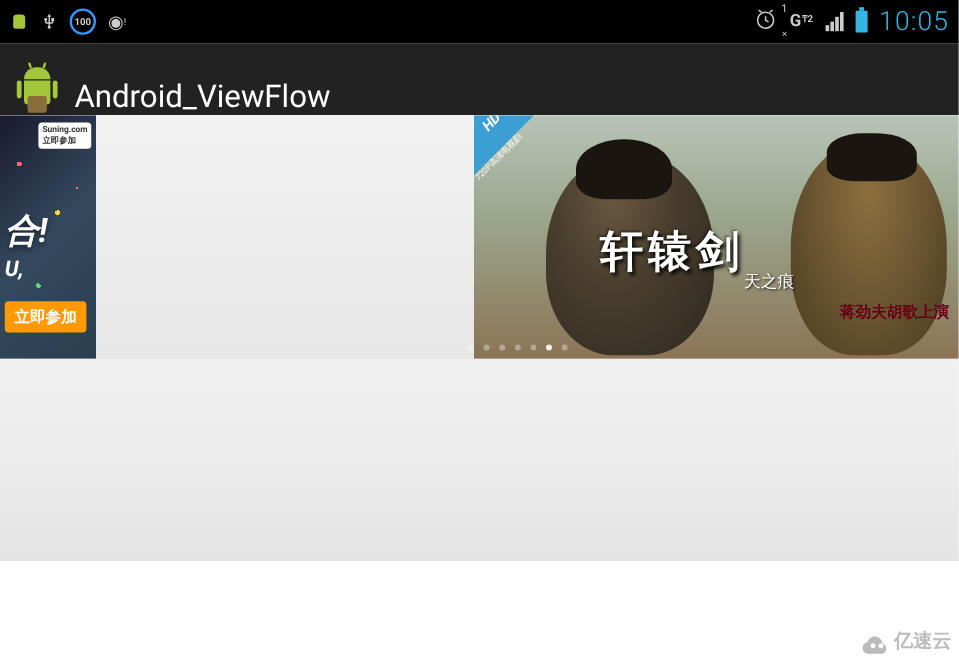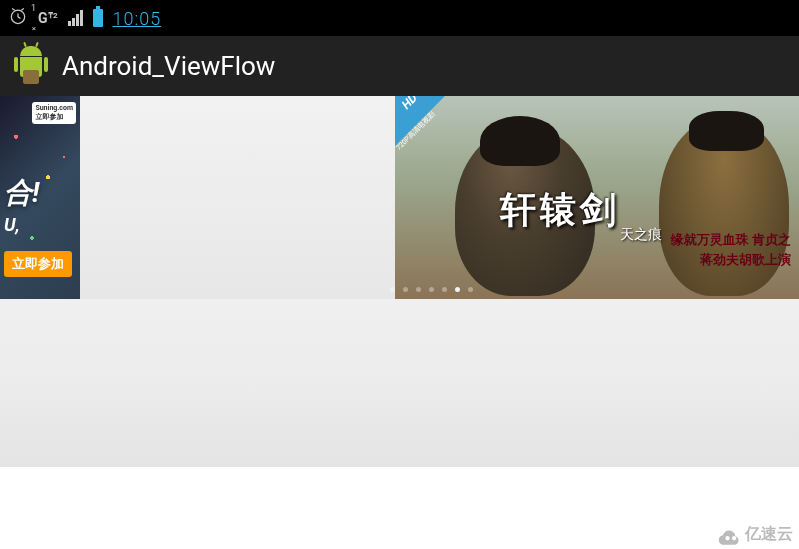--- a/index.html
+++ b/index.html
@@ -112,32 +112,31 @@
       content: '';
       position: absolute;
       top: -3px;
       left: 3px;
       width: 4px;
       height: 3px;
       background: #33b5e5;
     }
     .clock {
       color: #33b5e5;
-      font-size: 18px;
+      font-size: 22px;
       font-weight: 300;
       letter-spacing: 1px;
-      text-decoration: underline;
     }
 
     
     .title-bar {
       height: 60px;
       background: #222222;
       display: flex;
-      align-items: center;
+      align-items: flex-end;
       padding: 0 14px;
       gap: 14px;
     }
     .app-icon {
       width: 34px;
       height: 40px;
       position: relative;
     }
     .app-icon .head {
       position: absolute;
@@ -412,20 +411,32 @@
       color: #bbbbbb;
       font-size: 16px;
       font-weight: bold;
     }
     .watermark svg { width: 24px; height: 16px; fill: #bbbbbb; }
   </style>
 </head>
 <body>
 
 <div class="status-bar">
+  <div class="status-left">
+    <span class="status-icon">
+      <span class="bugdroid-small"></span>
+    </span>
+    <span class="status-icon usb-icon">
+      <svg viewBox="0 0 24 24">
+          <path d="M15 7v4h1v2h-3V5h2l-3-4-3 4h2v8H8v-2.07c.7-.37 1.2-1.1 1.2-1.93 0-1.21-.99-2.2-2.2-2.2S4.8 7.79 4.8 9c0 .83.5 1.56 1.2 1.93V13c0 1.11.89 2 2 2h3v3.05c-.71.37-1.2 1.1-1.2 1.95 0 1.22.99 2.2 2.2 2.2s2.2-.98 2.2-2.2c0-.85-.49-1.58-1.2-1.95V15h3c1.11 0 2-.89 2-2v-2h1V7h-4z"></path>
+        </svg>
+    </span>
+    <span class="badge-100">100</span>
+    <span class="status-icon disc-icon">◉<sup style="font-size:8px">!</sup></span>
+  </div>
   <div class="status-right">
     <span class="status-icon alarm-wrap">
       <span class="alarm-icon"><svg viewBox="0 0 24 24">
             <circle cx="12" cy="13" r="8"></circle>
             <path d="M12 9v4l3 2M5 3l3 2M19 3l-3 2"></path>
           </svg></span>
       <span class="alarm-sup">1</span>
       <span class="alarm-sub">×</span>
     </span>
     <span class="conn-icon">
@@ -471,21 +482,20 @@
     <div class="vf-slide slide-right">
       <div class="figure figure-1"></div>
       <div class="figure-1-hair"></div>
       <div class="figure figure-2"></div>
       <div class="figure-2-hair"></div>
       <div class="slide-right-hd"></div>
       <div class="slide-right-hd-text">HD</div>
       <div class="slide-right-720p">720P高清电视剧</div>
       <div class="slide-right-title">轩辕剑</div>
       <div class="slide-right-subtitle">天之痕</div>
-      <div class="slide-right-line1">缘就万灵血珠 肯贞之</div>
       <div class="slide-right-line2">蒋劲夫胡歌上演</div>
     </div>
 
     <div class="dots">
       <span class="dot"></span>
       <span class="dot"></span>
       <span class="dot"></span>
       <span class="dot"></span>
       <span class="dot"></span>
       <span class="dot active"></span>

